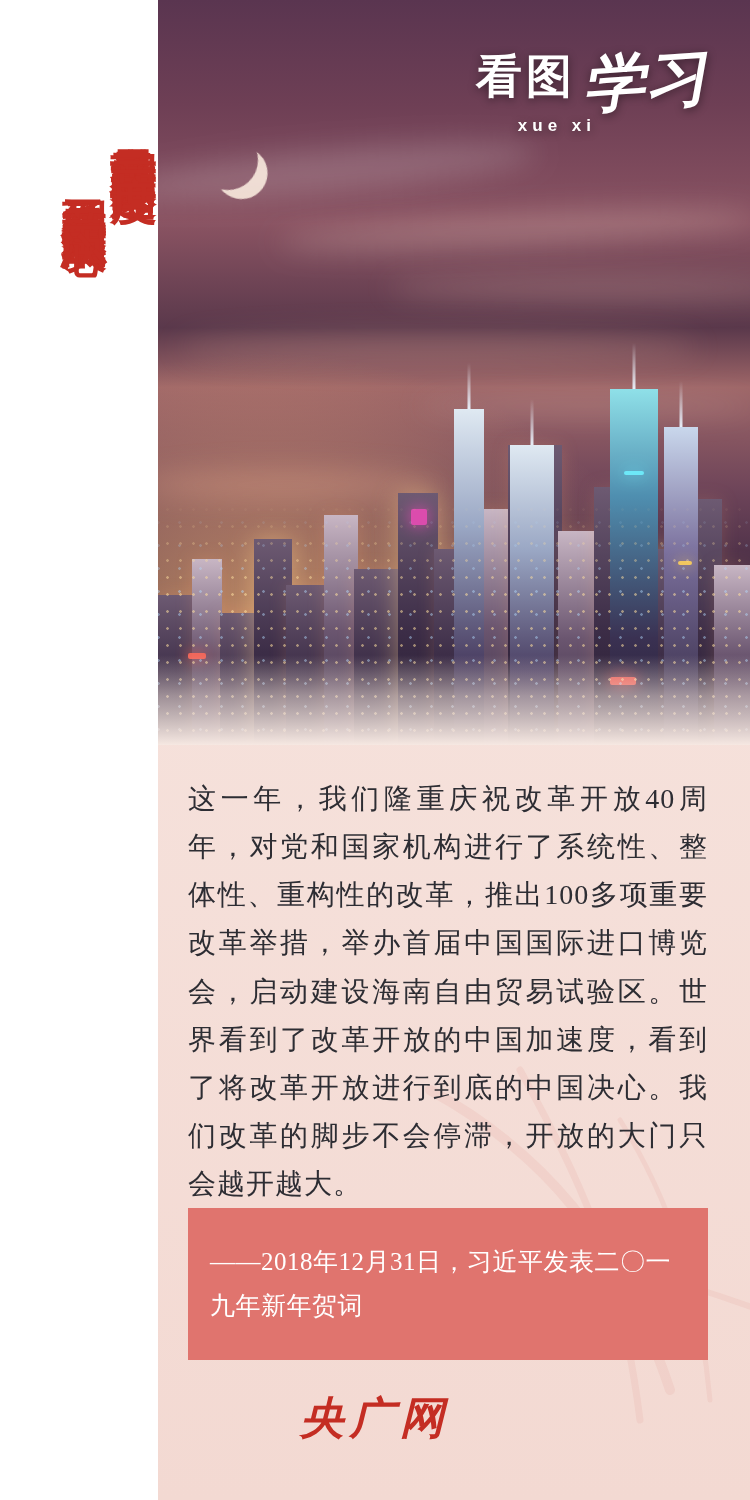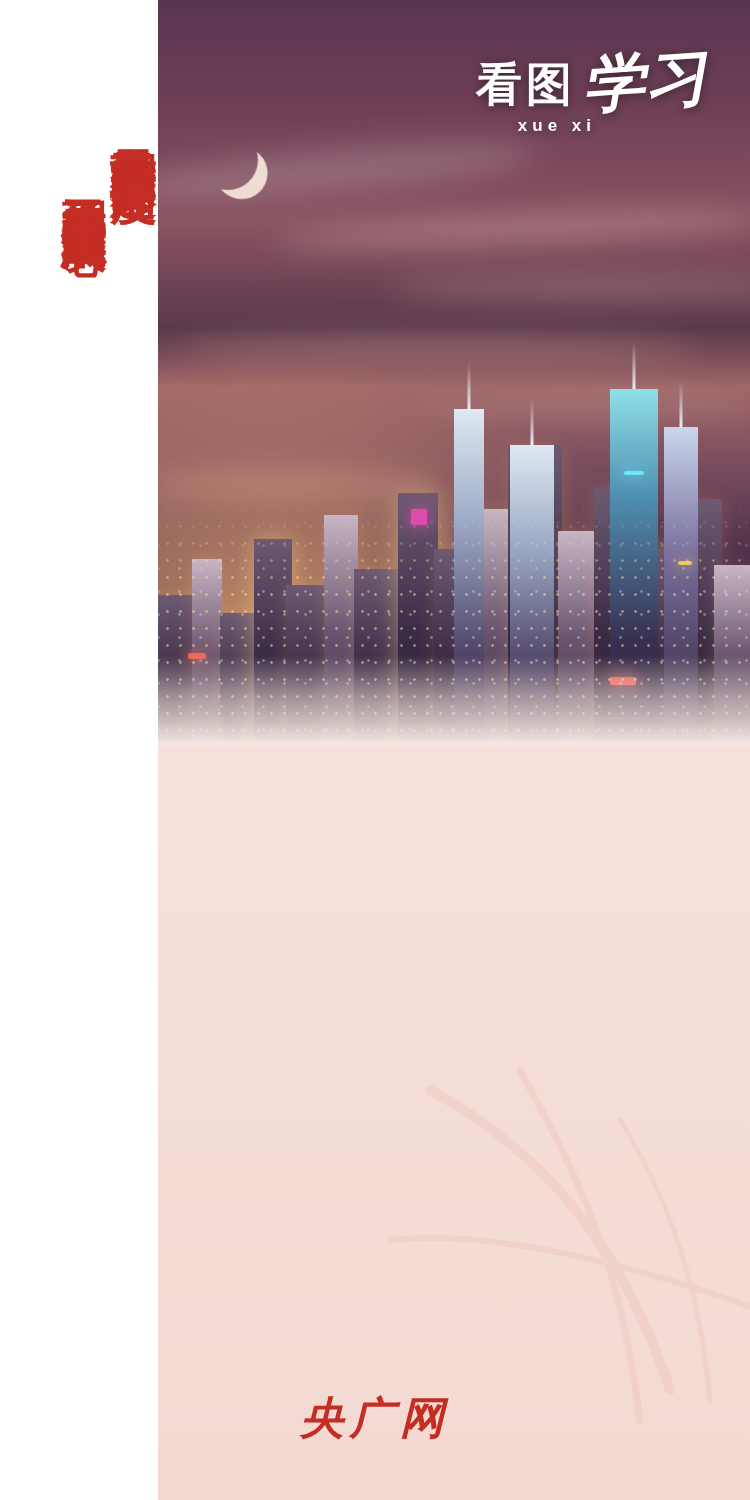--- a/index.html
+++ b/index.html
@@ -169,21 +169,21 @@
     color: #ffffff;
     text-shadow: 0 2px 10px rgba(0,0,0,.45);
   }
   .logo-main {
     font-family: "Liberation Serif", serif;
     font-weight: bold;
     font-size: 46px;
     letter-spacing: 4px;
     line-height: 1;
     display: flex;
-    align-items: flex-end;
+    align-items: center;
     gap: 6px;
   }
   .logo-main .brush {
     font-size: 62px;
     font-style: italic;
     letter-spacing: 0;
     transform: rotate(-4deg) translateY(4px);
     display: inline-block;
   }
   .logo-pinyin {
@@ -311,19 +311,23 @@
   </div>
 
   <div class="logo">
     <div class="logo-main">
       <span>看图</span>
       <span class="brush">学习</span>
     </div>
     <div class="logo-pinyin">xue xi</div>
   </div>
 
-
+  <div class="body-copy">这一年，我们隆重庆祝改革开放40周年，对党和国家机构进行了系统性、整体性、重构性的改革，推出100多项重要改革举措，举办首届中国国际进口博览会，启动建设海南自由贸易试验区。世界看到了改革开放的中国加速度，看到了将改革开放进行到底的中国决心。我们改革的脚步不会停滞，开放的大门只会越开越大。</div>
+
+  <div class="source-block">
+    <div class="source-text">——2018年12月31日，习近平发表二〇一九年新年贺词</div>
+  </div>
 
   <div class="footer">
     <span class="footer-brand">央广网</span>
   </div>
 
 </div>
 
 </body></html>

